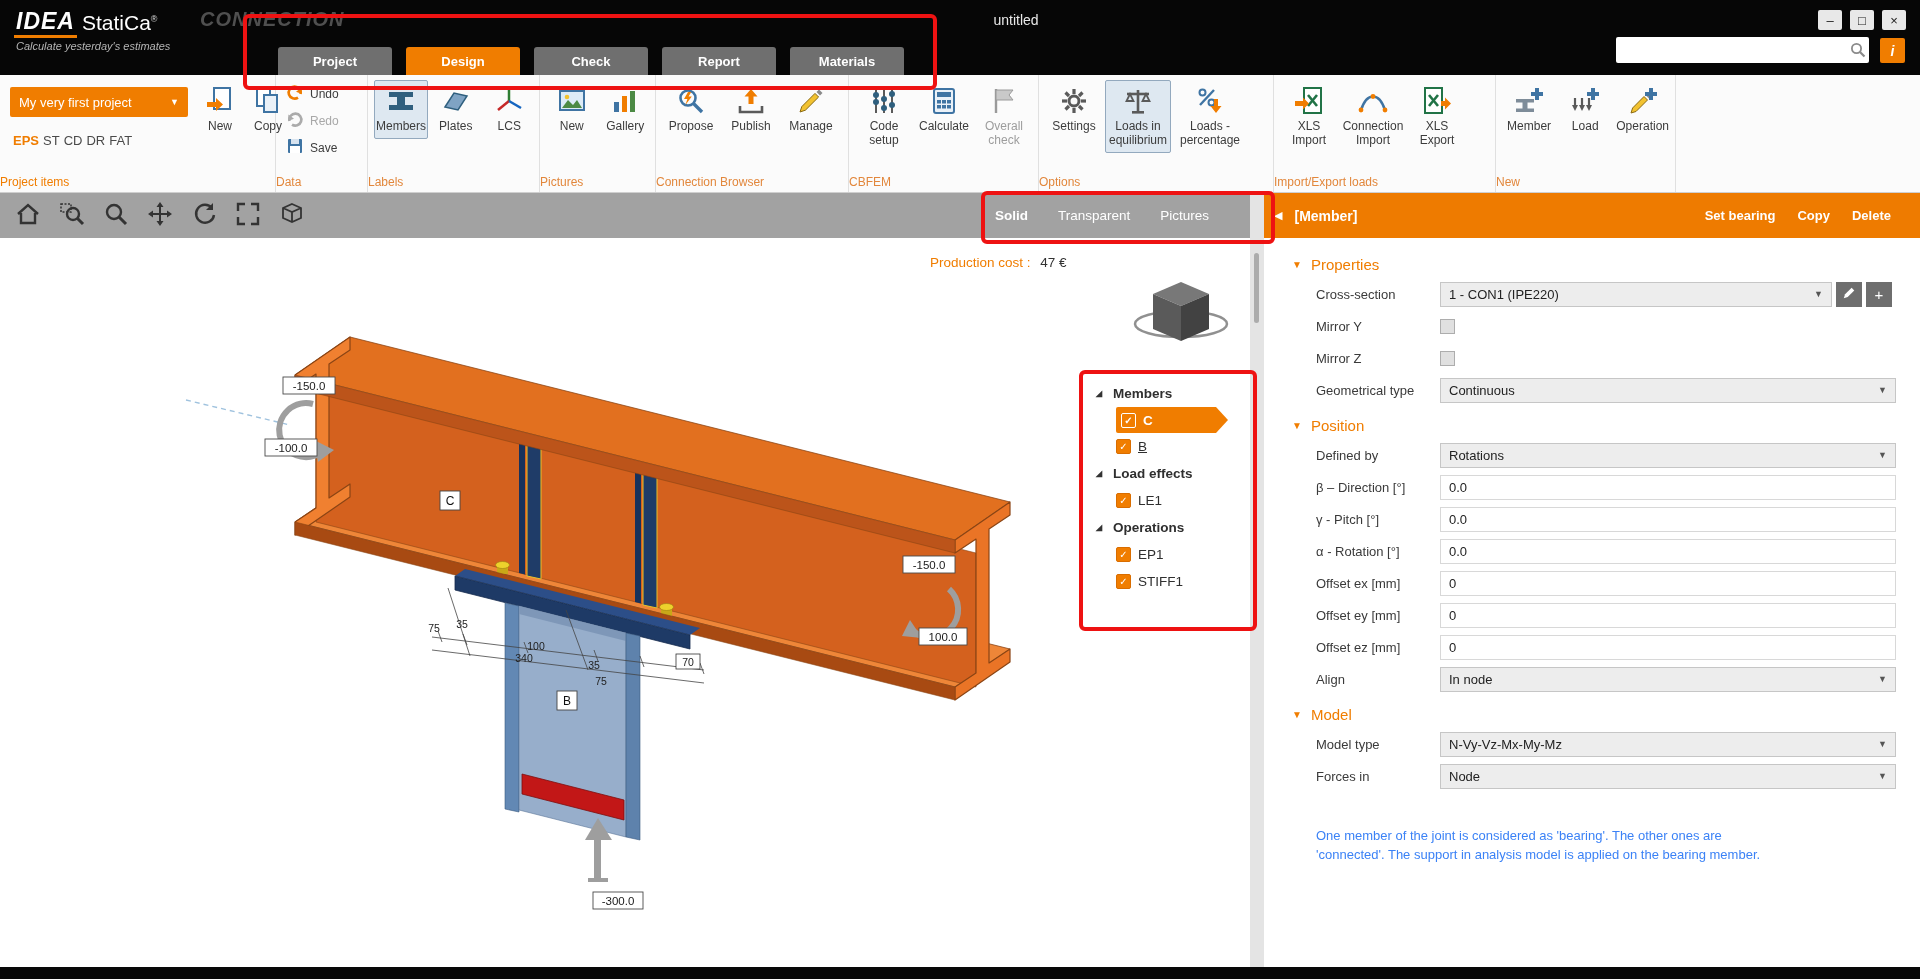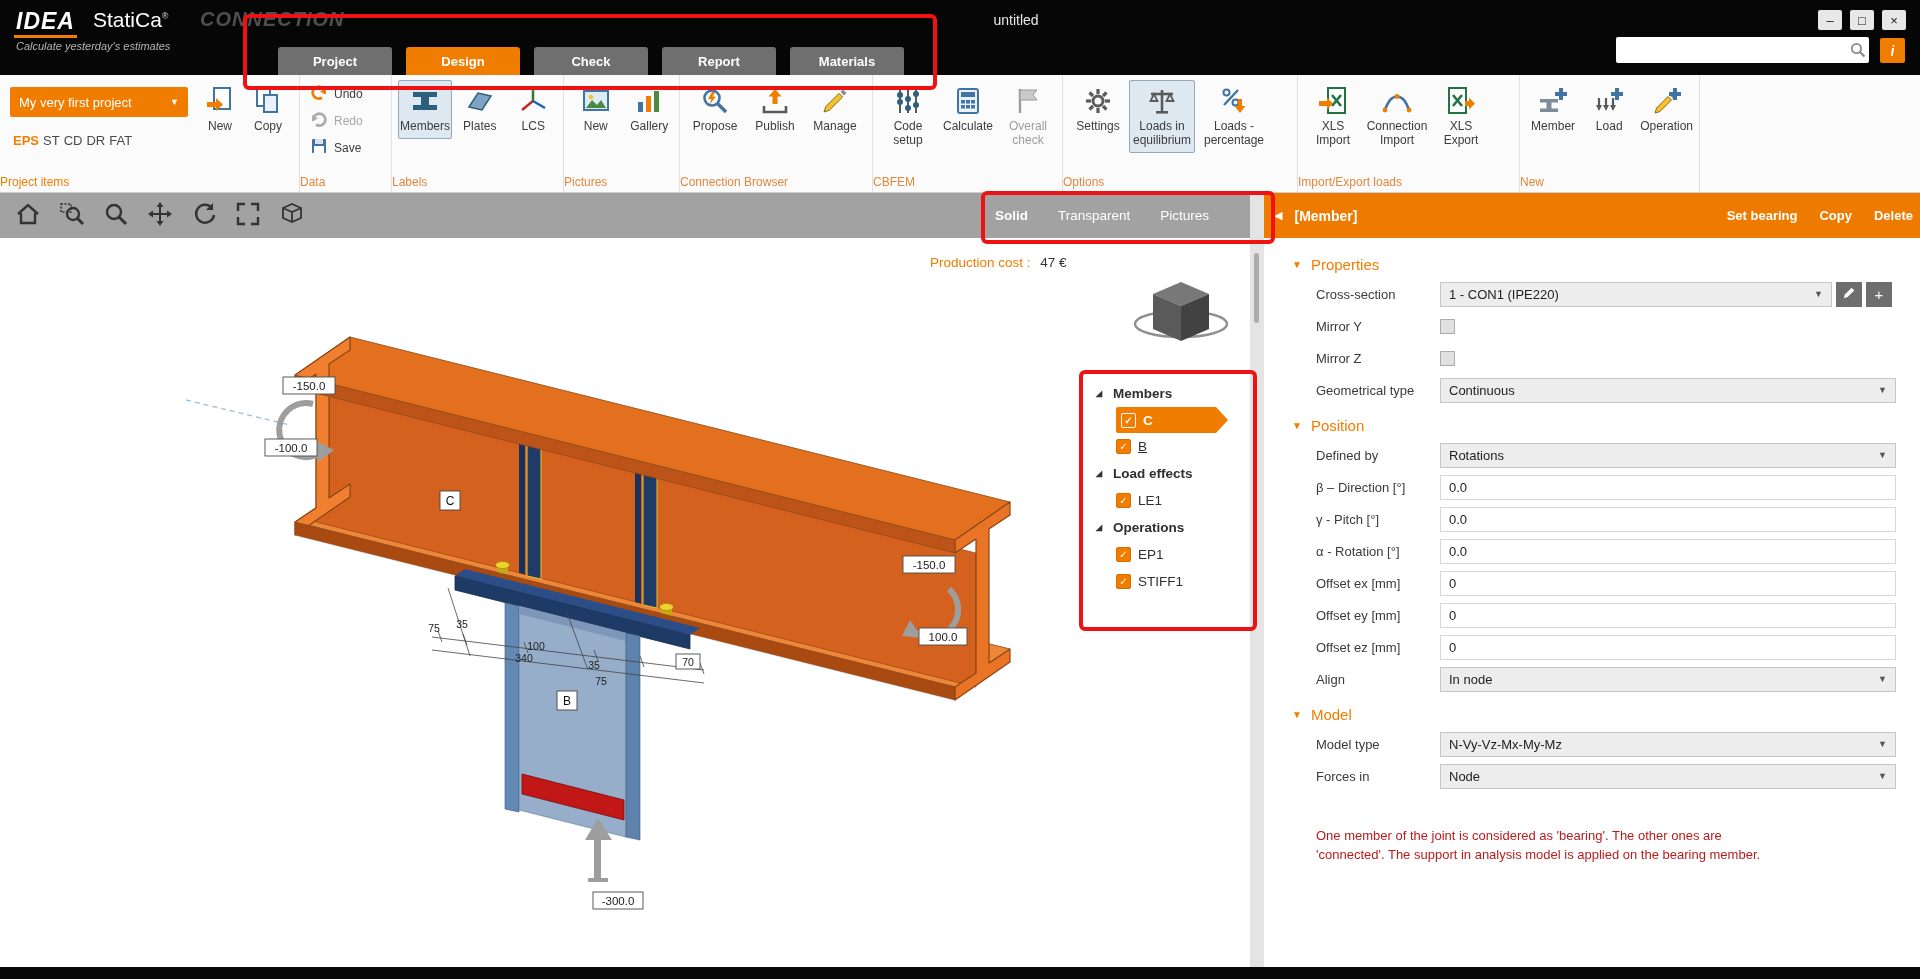--- a/index.html
+++ b/index.html
@@ -2,21 +2,21 @@
 <html><head>
 <meta charset="utf-8">
 <style>
   *{box-sizing:border-box;margin:0;padding:0}
   html,body{width:1920px;height:979px;overflow:hidden}
   body{font-family:"Liberation Sans",sans-serif;background:#444}
   #app{position:relative;width:1920px;height:979px;background:#fff;overflow:hidden}
 
   
   .titlebar{position:absolute;left:0;top:0;width:1920px;height:75px;background:#060606;color:#fff}
-  .logo{position:absolute;left:14px;top:8px;display:flex;align-items:flex-start;gap:16px}
+  .logo{position:absolute;left:14px;top:8px;display:flex;align-items:center;gap:5px}
   .logo .lp{font-weight:900;font-style:italic;font-size:23px;letter-spacing:1px;color:#fff;border-bottom:3px solid #F07D00;padding:0 2px}
   .logo .ls{font-size:21px;color:#fff}
   .logo .lr{font-size:9px;vertical-align:super;color:#ddd}
   .tagline{position:absolute;left:16px;top:40px;font-style:italic;font-size:11px;color:#b5b5b5}
   .appname{position:absolute;left:200px;top:8px;font-size:20px;font-weight:900;font-style:italic;letter-spacing:1px;color:#4f4f4f}
   .doctitle{position:absolute;left:1016px;top:12px;transform:translateX(-50%);font-size:14px;color:#e8e8e8}
   .winbtns{position:absolute;right:14px;top:10px;display:flex;gap:8px}
   .winbtn{width:24px;height:20px;background:#e8e8e8;color:#1a1a1a;font-size:13px;display:flex;align-items:center;justify-content:center;border-radius:2px;cursor:pointer}
   .searchbox{position:absolute;right:51px;top:37px;width:253px;height:26px;background:#fff;border-radius:2px;display:flex;align-items:center}
   .searchbox input{flex:1;border:0;outline:0;height:22px;padding:0 8px;font-size:13px;background:transparent}
@@ -51,21 +51,21 @@
   .vt-icons{display:flex;gap:12px;padding-left:12px}
   .vt-btn{width:32px;height:32px;display:flex;align-items:center;justify-content:center;cursor:pointer}
   .vmodes{position:absolute;left:995px;display:flex;gap:30px;color:#fff;font-size:13.5px}
   .vmode{cursor:pointer}
   .vmode.active{font-weight:bold}
 
   
   .mheader{position:absolute;left:1264px;top:193px;width:656px;height:45px;background:#EE7B00;color:#fff;display:flex;align-items:center}
   .mheader .back{font-size:11px;margin:0 12px 0 10px;cursor:pointer}
   .mheader .mtitle{font-size:14px;font-weight:bold}
-  .mheader .actions{margin-left:auto;display:flex;gap:22px;padding-right:7px;font-size:13px;font-weight:bold}
+  .mheader .actions{margin-left:auto;display:flex;gap:22px;padding-right:29px;font-size:13px;font-weight:bold}
   .mheader .actions span{cursor:pointer}
 
   
   .viewport{position:absolute;left:0;top:238px;width:1250px;height:729px;background:#fff}
   .prodcost{position:absolute;left:930px;top:17px;font-size:13.5px;font-weight:normal}
   .prodcost .pcl{color:#F07D00}
   .prodcost .pcv{color:#333;margin-left:6px}
 
   
   .tree{position:absolute;left:1096px;top:142px;width:158px;font-size:13.5px;color:#2F2F2F}
@@ -88,21 +88,21 @@
   .phead{display:flex;align-items:center;gap:9px;padding:10px 0 6px 28px;color:#F07D00}
   .phead .ptri{font-size:10px}
   .phead .ptxt{font-size:15px;font-weight:normal}
   .prow{display:flex;align-items:center;height:30px;margin-bottom:2px;padding-left:52px;padding-right:24px}
   .plabel{width:124px;font-size:13px;color:#3A3A3A;flex:0 0 auto}
   .pselect{flex:1;height:25px;background:#EDEDED;border:1px solid #C6C6C6;font-size:13px;color:#222;display:flex;align-items:center;padding:0 8px;cursor:pointer}
   .pselect .sarr{margin-left:auto;font-size:9px;color:#555}
   .pinput{flex:1;height:25px;background:#fff;border:1px solid #D8D8D8;font-size:13px;color:#222;padding:0 8px;outline:none}
   .pcheck{width:15px;height:15px;background:#E0E0E0;border:1px solid #ADADAD;cursor:pointer}
   .sqbtn{width:26px;height:25px;background:#6E6E6E;color:#fff;display:flex;align-items:center;justify-content:center;margin-left:4px;cursor:pointer;font-size:15px}
-  .phelp{margin:36px 0 0 52px;width:470px;font-size:13px;color:#b91c1c;line-height:1.45}
+  .phelp{margin:36px 0 0 52px;width:470px;font-size:13px;color:#3b82f6;line-height:1.45}
 
   .bottombar{position:absolute;left:0;top:967px;width:1920px;height:12px;background:#080808}
 
   
   .anno{position:absolute;border:4px solid #EE1212;border-radius:6px;pointer-events:none;z-index:50}
   #anno-tabs{left:243px;top:14px;width:694px;height:76px}
   #anno-viewmodes{left:981px;top:191px;width:294px;height:53px}
   #anno-tree{left:1079px;top:370px;width:178px;height:261px}
 
   svg text{font-family:"Liberation Sans",sans-serif}
@@ -147,21 +147,21 @@
       <div class="tab">Project</div>
       <div class="tab active">Design</div>
       <div class="tab">Check</div>
       <div class="tab">Report</div>
       <div class="tab">Materials</div>
     </div>
   </div>
 
   <div class="ribbon">
 
-    <div class="rgroup" style="width:300px">
+    <div class="rgroup" style="width:276px">
       <div class="proj-select">
         <span>My very first project</span>
         <span class="arr">▼</span>
       </div>
       <div class="modes">
         <span class="m active">EPS</span>
         <span class="m">ST</span>
         <span class="m">CD</span>
         <span class="m">DR</span>
         <span class="m">FAT</span>

